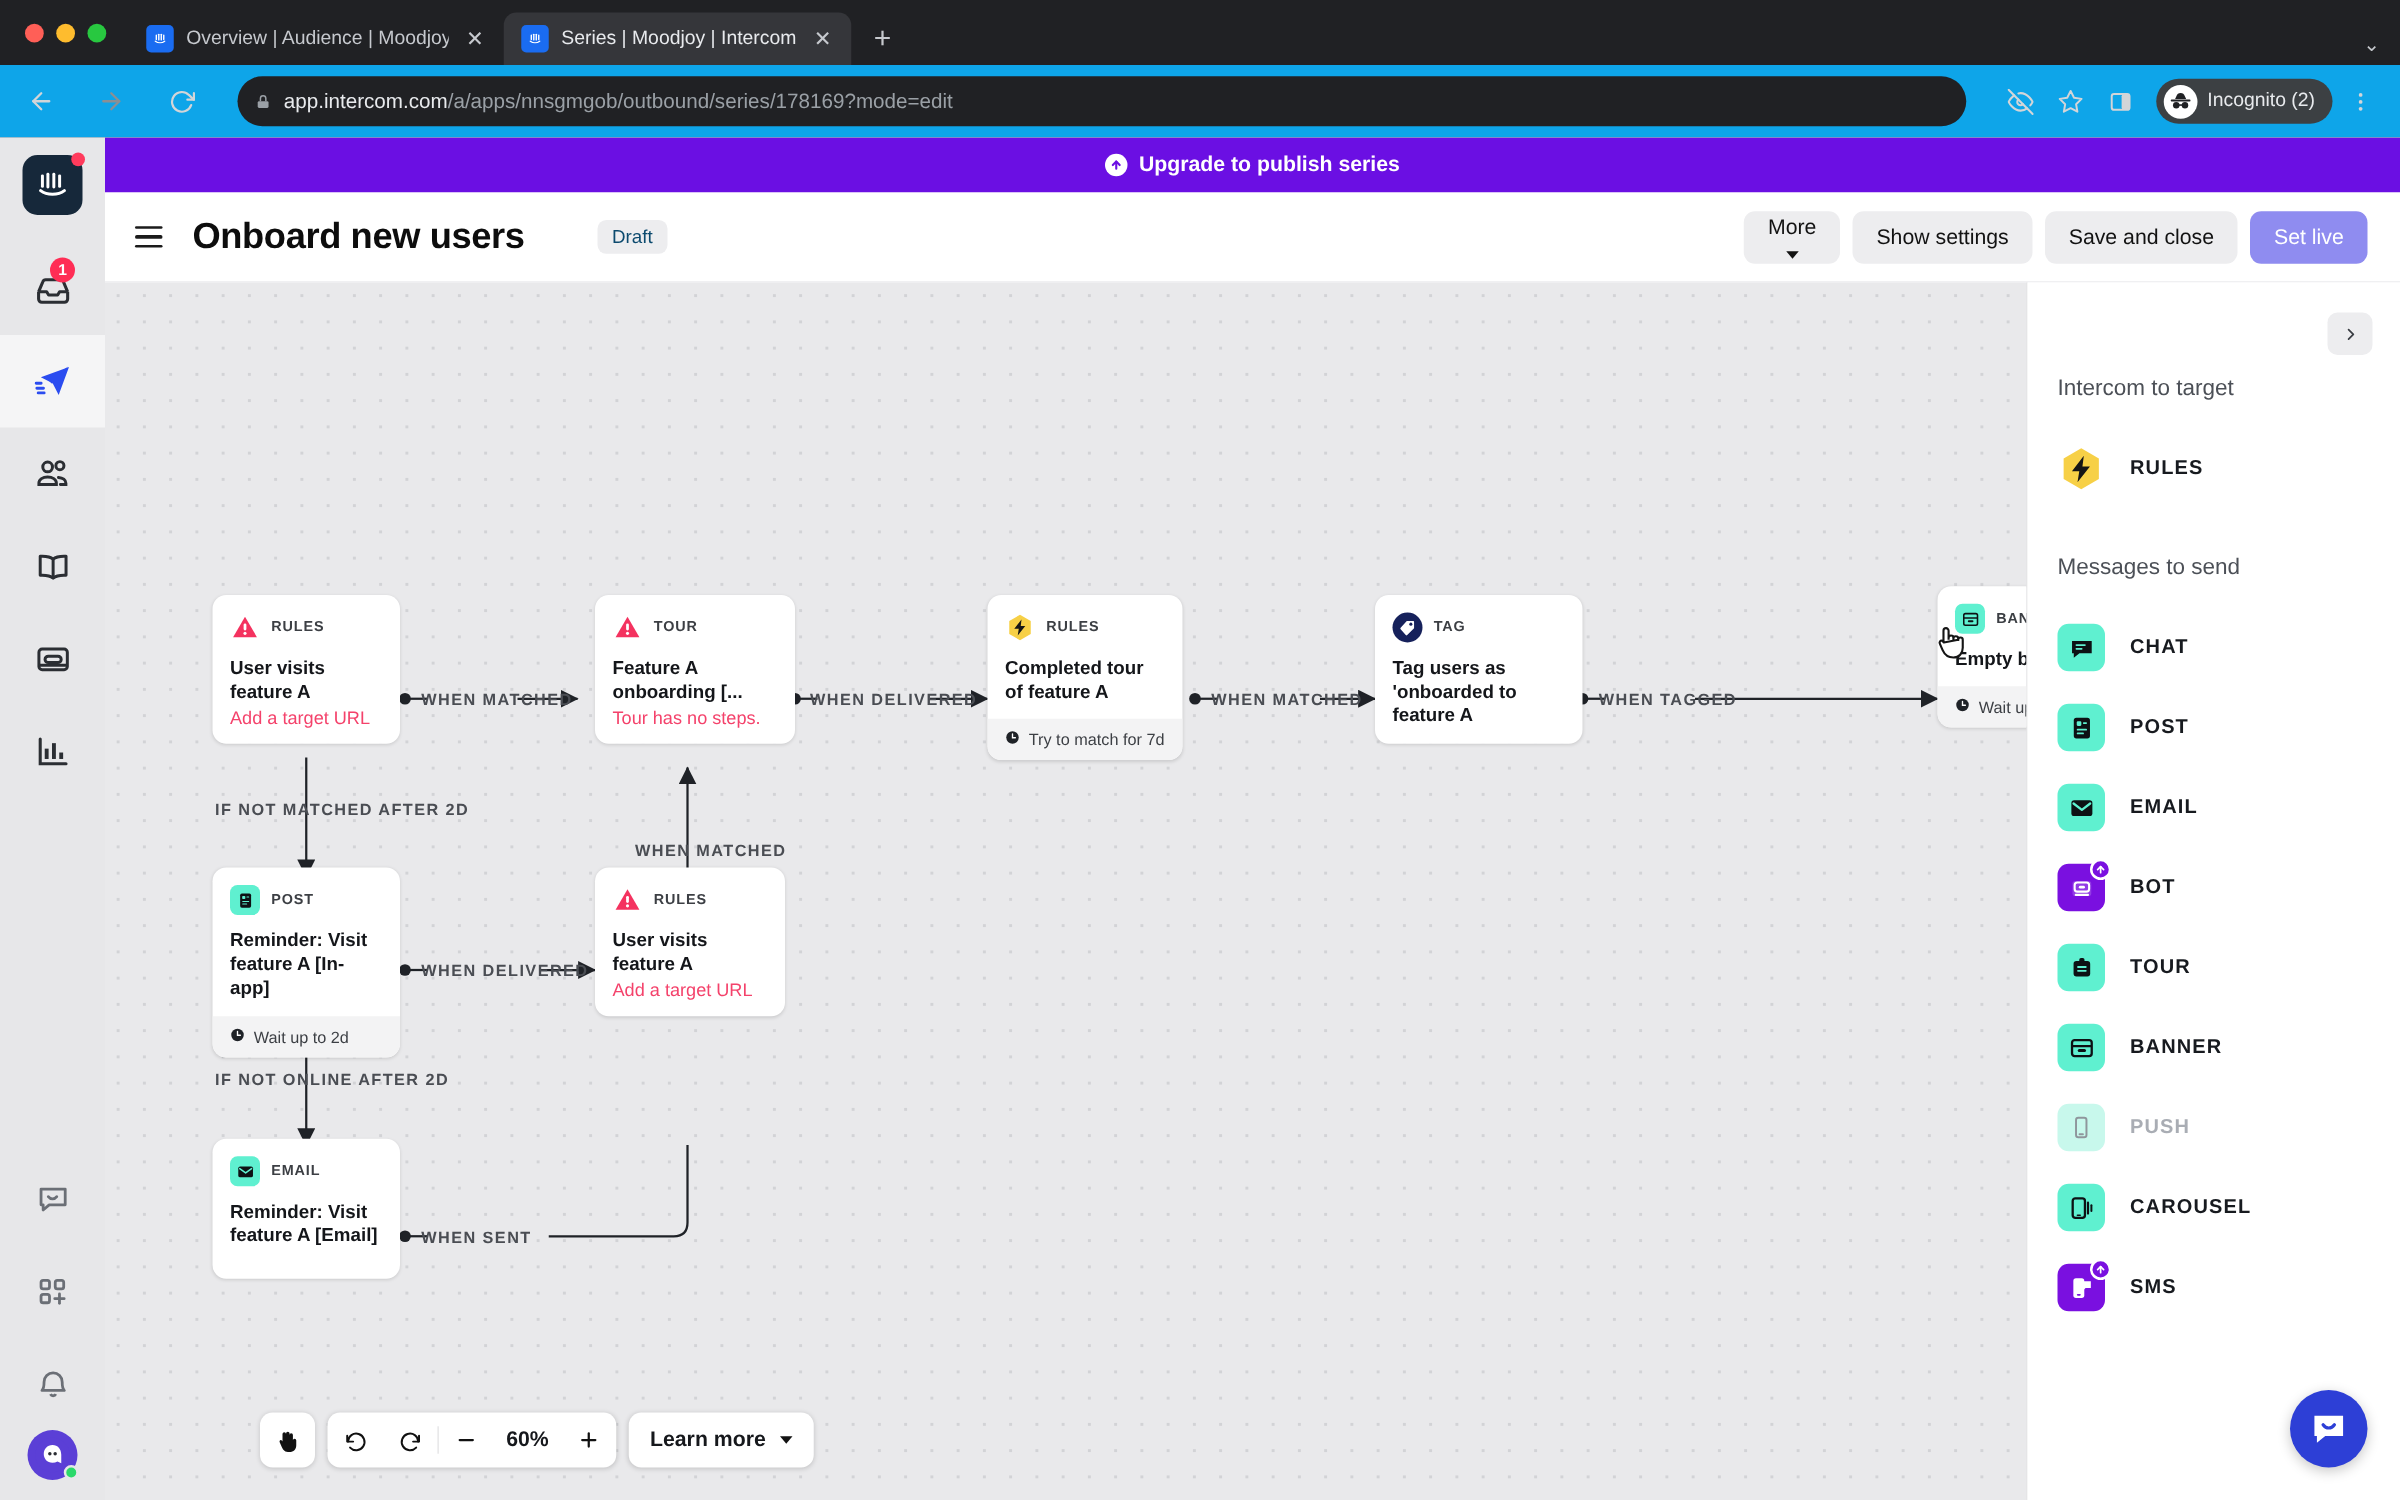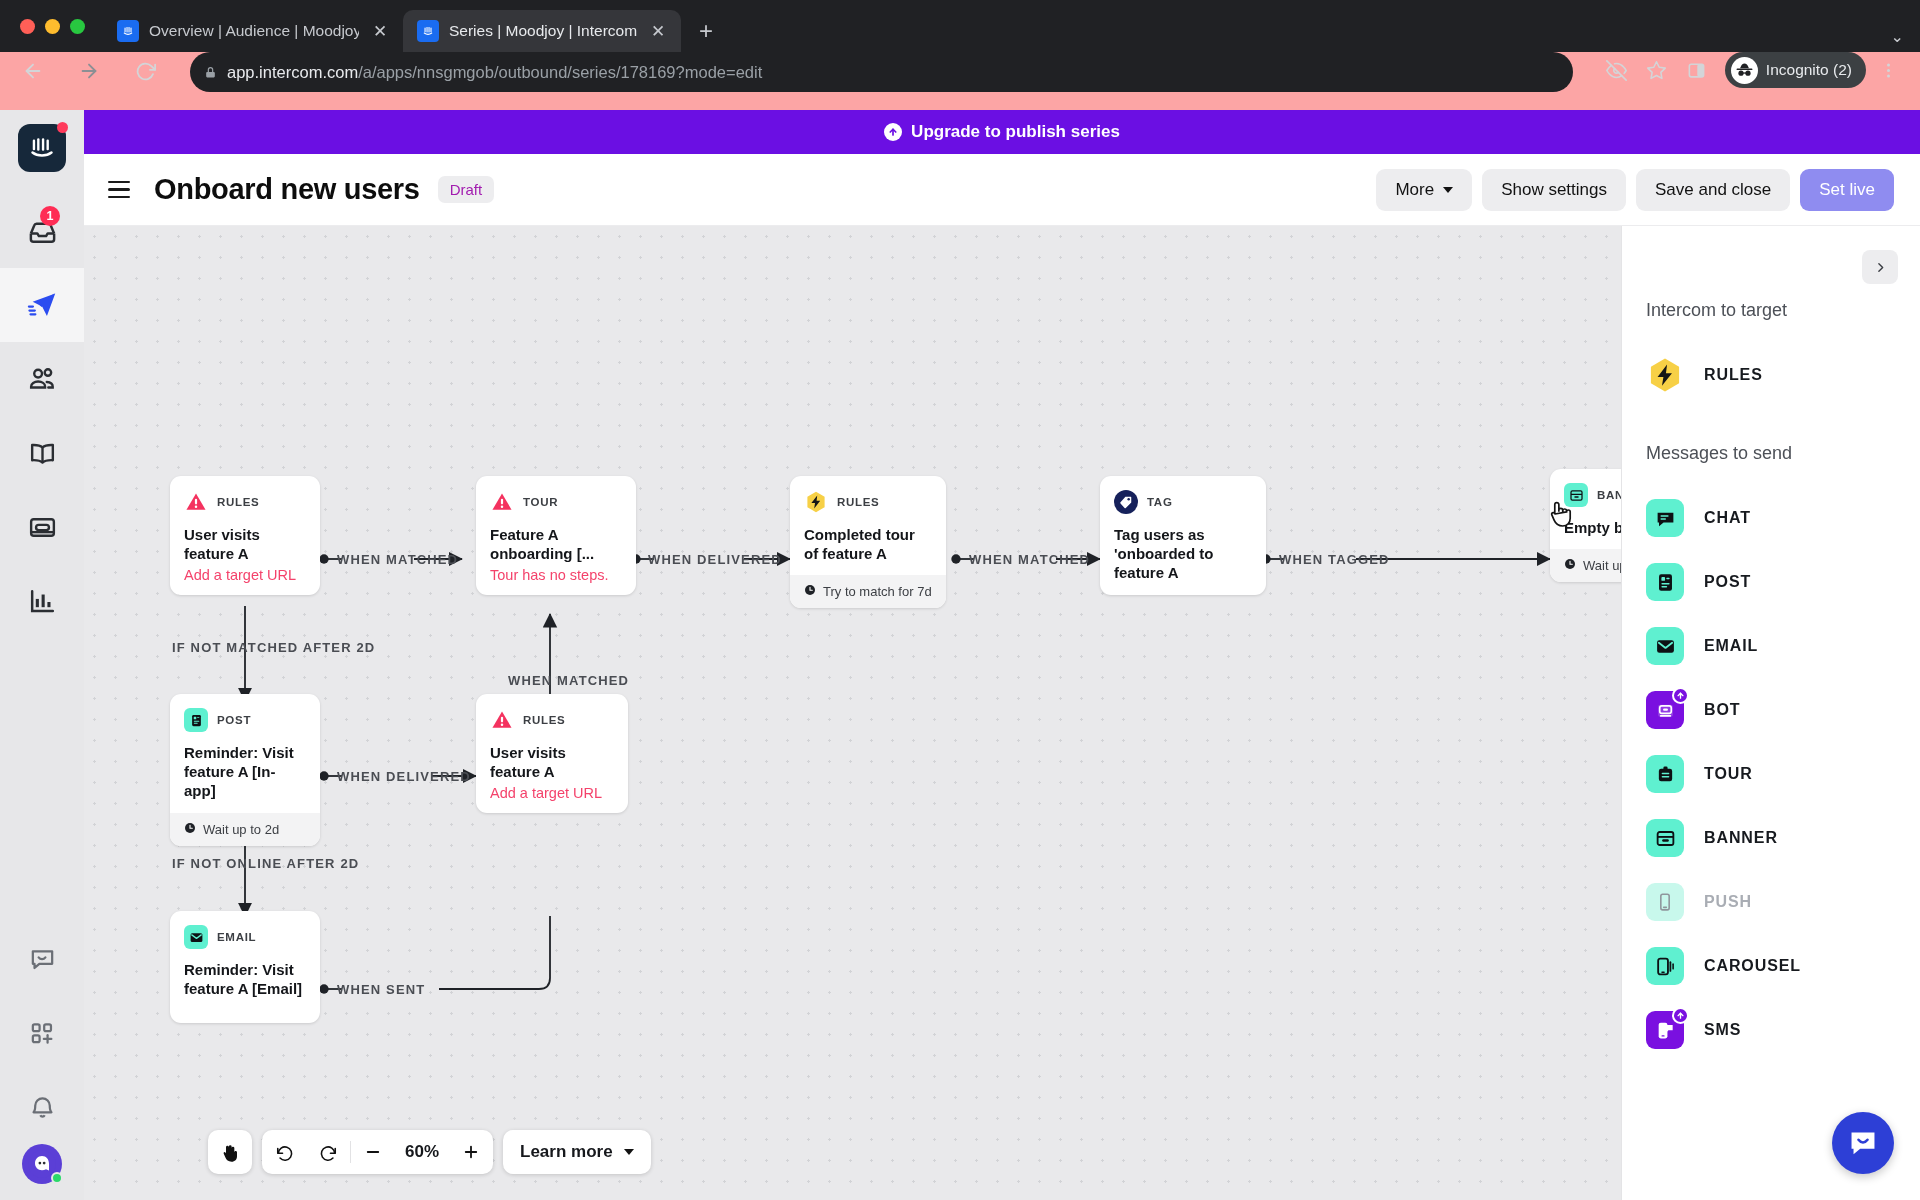--- a/index.html
+++ b/index.html
@@ -34,21 +34,21 @@
   }
   .tab .favicon svg { display:block; }
   .tab-title { flex:1; white-space:nowrap; overflow:hidden; text-overflow:clip; font-size:15.5px; }
   .tab-close { width:22px;height:22px;display:flex;align-items:center;justify-content:center;
     color:#c6c9ce;font-size:17px;border-radius:50%;flex:0 0 auto;}
   .newtab { width:34px;height:34px;display:flex;align-items:center;justify-content:center;
     color:#c6c9ce;font-size:24px;margin: 0 0 4px 8px; border-radius:50%; }
   .tabstrip-right { margin-left:auto; display:flex; align-items:center; padding: 0 16px 6px 0; }
   .chev-down { color:#c6c9ce; font-size:16px; }
 
-  .toolbar { height:58px; background:#fca5a5; display:flex; align-items:flex-start; padding: 0 14px; gap: 18px; }
+  .toolbar { height:58px; background:#0ea5e9; display:flex; align-items:center; padding: 0 14px; gap: 18px; }
   .nav-btn { width:38px;height:38px;border-radius:50%;display:flex;align-items:center;justify-content:center;
     color:#d3d5d8; }
   .omnibox {
     flex:1; height:40px; background:#202124; border-radius:20px;
     display:flex; align-items:center; padding: 0 14px; gap:10px; margin: 0 8px;
     color:#9aa0a6; font-size:16.5px; min-width:0;
   }
   .omnibox .lock { color:#9aa0a6; display:flex; }
   .url-strong { color:#e8eaed; }
   .tb-icons { display:flex; align-items:center; gap:4px; }
@@ -93,26 +93,27 @@
   .up-circ { width:18px;height:18px;border-radius:50%;background:#fff;display:flex;align-items:center;justify-content:center;}
 
   .appheader {
     height:72px; background:#fff; display:flex; align-items:center; padding: 0 26px 0 24px; gap: 18px;
     border-bottom:1px solid #ececee;
   }
   .hamburger { width:28px;height:28px;display:flex;flex-direction:column;justify-content:center;gap:5px; }
   .hamburger span { display:block;height:2.4px;background:#1b1b1b;border-radius:2px; }
   .hamburger span:nth-child(1){width:22px;} .hamburger span:nth-child(2){width:22px;} .hamburger span:nth-child(3){width:22px;}
   .page-title { font-size:29px; font-weight:bold; color:#0d0d0d; letter-spacing:-0.3px; }
-  .draft-badge { background:#ededef;color:#a21caf;font-size:15px;padding:5px 12px;border-radius:7px; }
+  .draft-badge { background:#ededef;color:#0c4a6e;font-size:15px;padding:5px 12px;border-radius:7px;margin-left:40px; }
   .hdr-right { margin-left:auto; display:flex; align-items:center; gap:10px; }
   .btn {
     height:42px; border-radius:9px; background:#ededef; color:#121212; font-size:17px;
     display:flex; align-items:center; justify-content:center; gap:9px; padding: 0 19px; border:none;
     font-family:"Liberation Sans",sans-serif;
+    flex-direction:column;
   }
   .btn.primary { background:#8f8cf0; color:#fff; }
   .caret { width:0;height:0;border-left:5.5px solid transparent;border-right:5.5px solid transparent;border-top:6.5px solid #121212;}
 
   .body-row { flex:1; display:flex; min-height:0; }
 
   
   .canvas {
     flex:1; position:relative; overflow:hidden;
     background:

